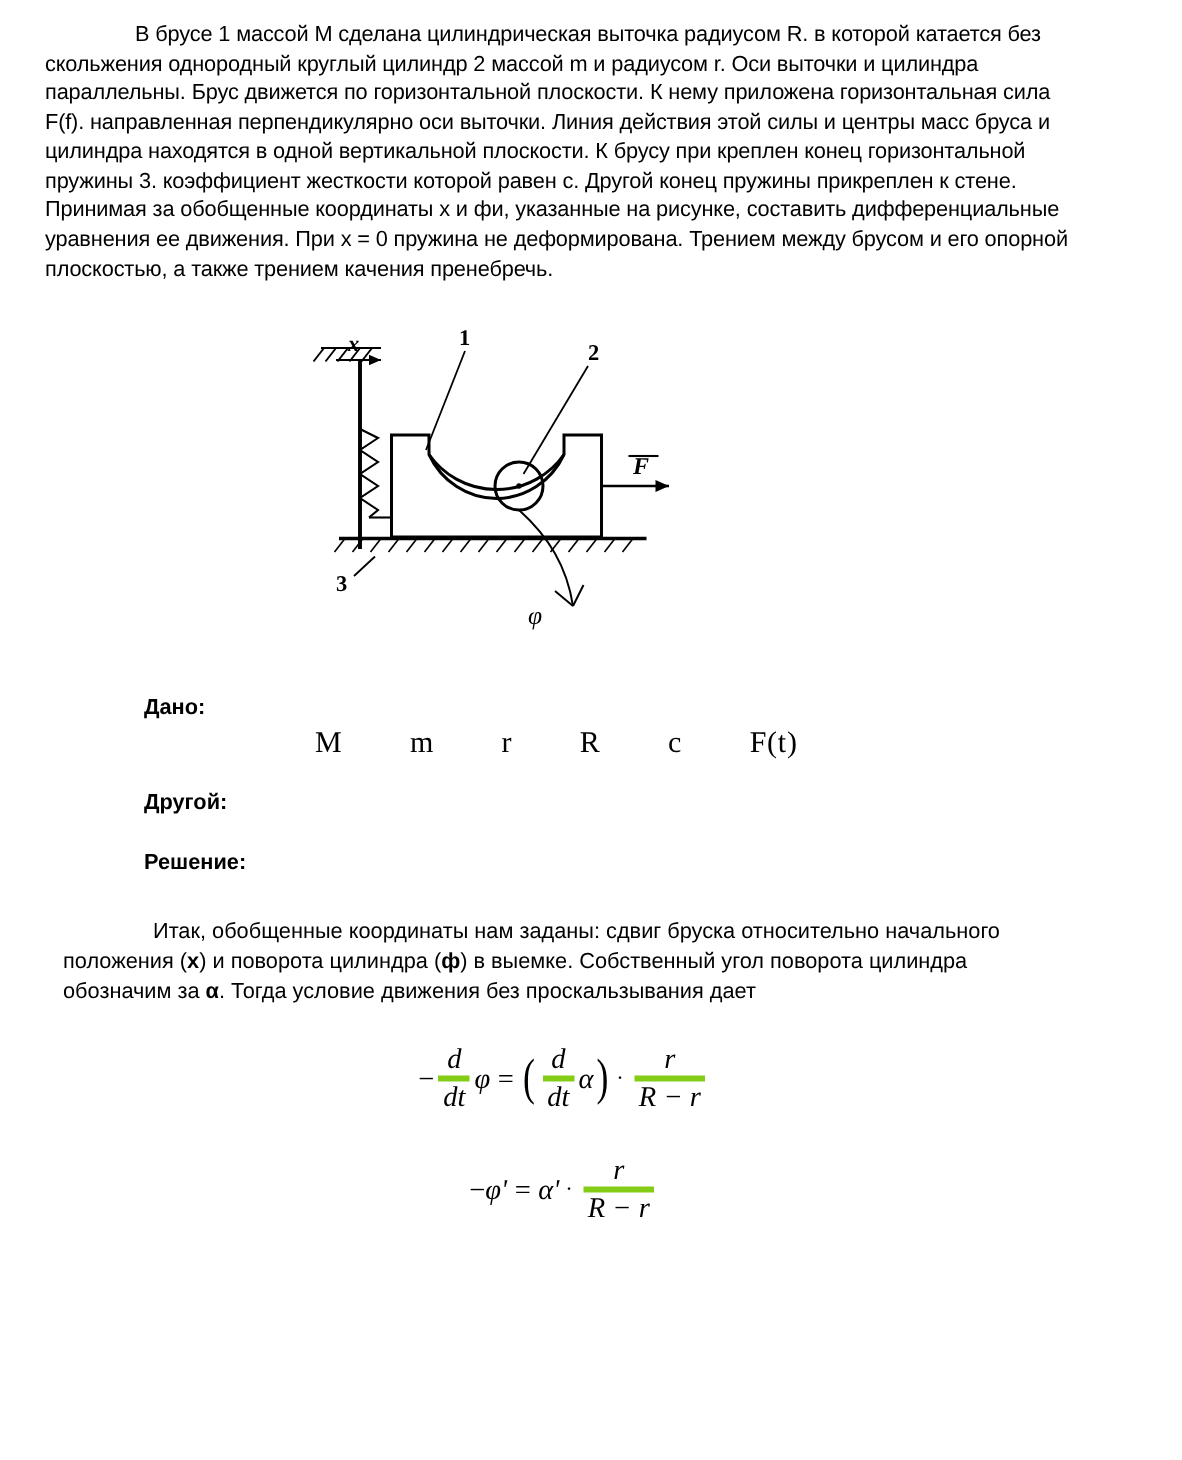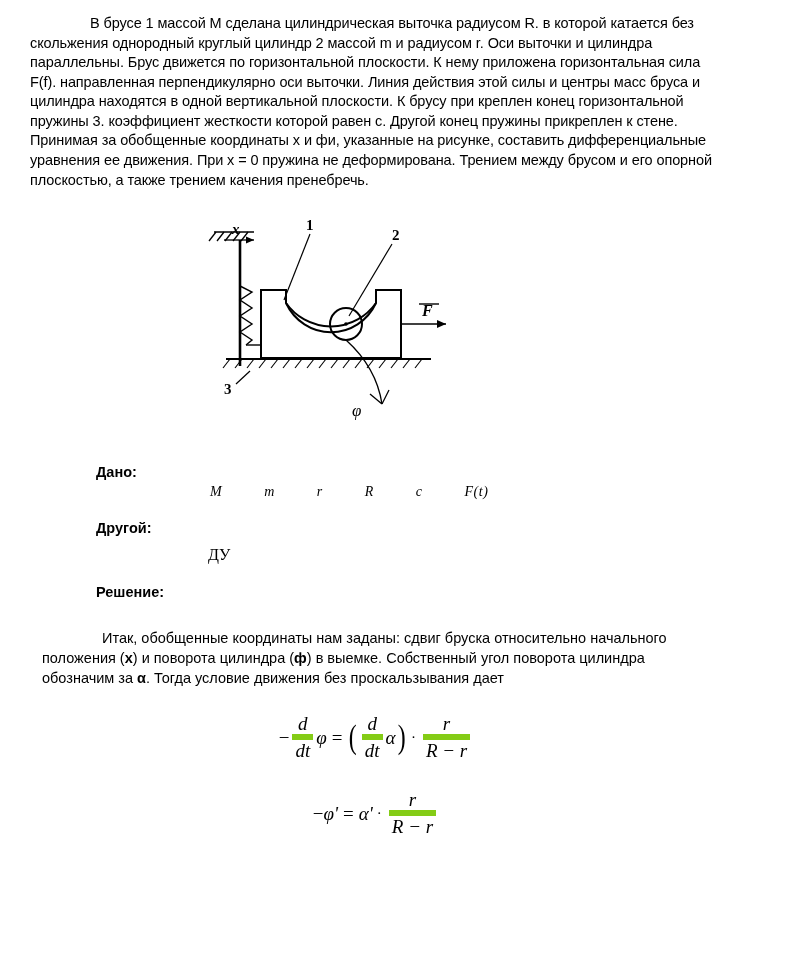--- a/index.html
+++ b/index.html
@@ -35,25 +35,24 @@
     display: flex;
     justify-content: center;
   }
   .section-label {
     font-size: 14.5px;
     font-weight: bold;
     margin: 4px;
     padding-left: 62px;
   }
   .given-row {
-    font-size: 14px;
+    font-size: 20px;
     padding-left: 180px;
     font-family: "Liberation Serif", serif;
     letter-spacing: 0.5px;
-    font-style: italic;
   }
   .given-row span { display: inline-block; }
   .find-row {
     font-size: 16px;
     padding-left: 178px;
     margin-top: 10px;
     font-family: "Liberation Serif", serif;
   }
   .gap-20 { height: 22px; }
   .gap-14 { height: 16px; }
@@ -85,21 +84,21 @@
   }
   .frac {
     display: inline-flex;
     flex-direction: column;
     align-items: center;
     justify-content: center;
     vertical-align: middle;
     margin: 0 3px;
   }
   .frac .num { padding: 0 3px 1px 3px; }
-  .frac .den { padding: 1px 3px 0 3px; border-top: 6px solid #84cc16; }
+  .frac .den { padding: 1px 3px 0 3px; border-top: 4px solid #84cc16; }
   .paren {
     font-size: 34px;
     font-family: "Liberation Serif", serif;
     line-height: 0.8;
     display: inline-block;
     transform: scaleX(0.7);
   }
   .it { font-style: italic; }
   .opsign { margin: 0 5px; }
   .dot { margin: 0 4px; font-size: 15px; }
@@ -203,21 +202,20 @@
     <span>R</span>
     <span style="width:34px"></span>
     <span>c</span>
     <span style="width:34px"></span>
     <span>F(t)</span>
   </div>
 
   <div class="gap-14"></div>
 
   <p class="section-label">Другой:</p>
-  <div class="find-row">ДУ</div>
 
   <div class="gap-14"></div>
 
   <p class="section-label">Решение:</p>
 
   <div class="gap-10"></div>
 
   <p class="solution-para"><span>Итак, обобщенные координаты нам заданы: сдвиг бруска относительно начального положения (</span><span class="bold-inline">x</span><span>) и поворота цилиндра (</span><span class="bold-inline">ф</span><span>) в выемке. Собственный угол поворота цилиндра обозначим за </span><span class="bold-inline">α</span><span>. Тогда условие движения без проскальзывания дает</span></p>
 
   <div class="formula-block">

